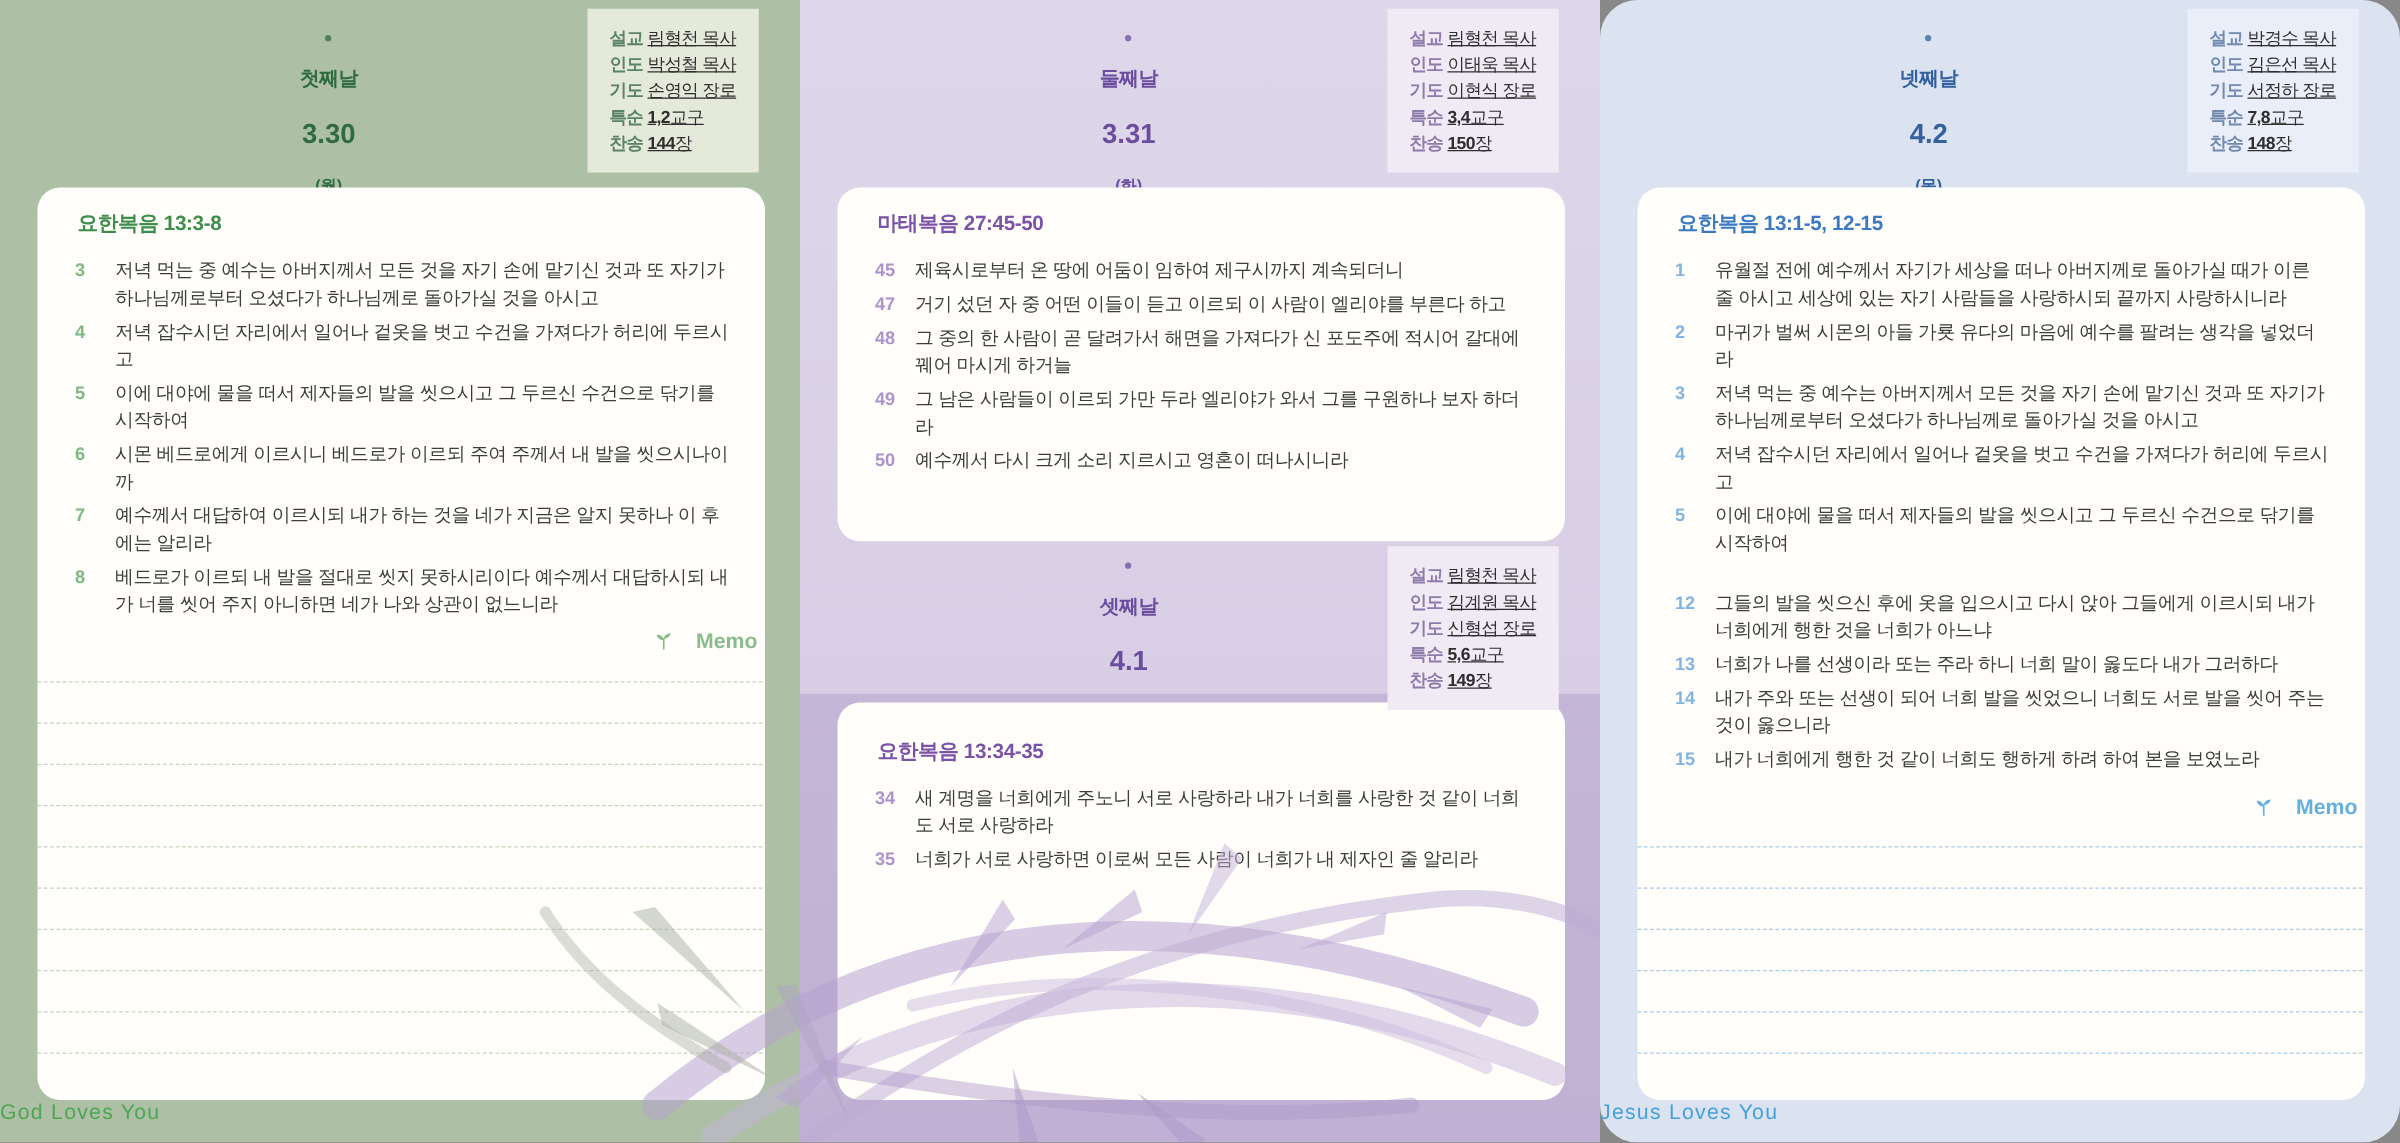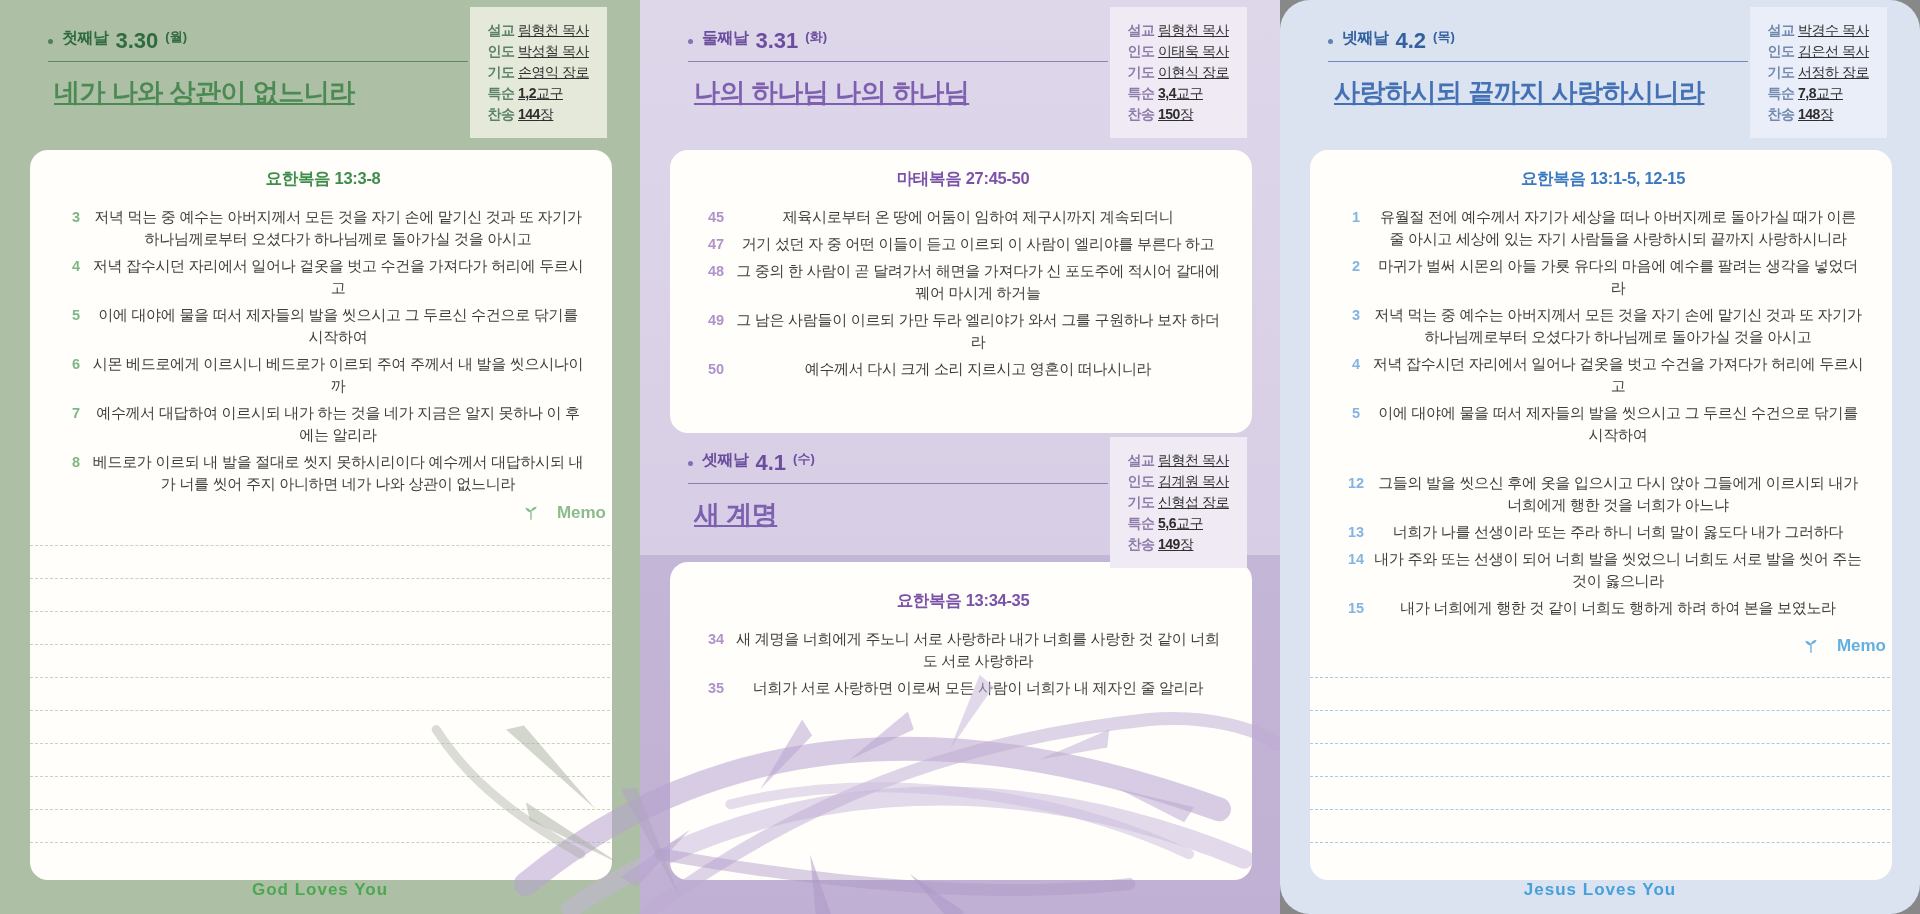--- a/index.html
+++ b/index.html
@@ -15,21 +15,21 @@
   .panel2{--bg:#d8cfe5;--accent:#6b4d9e;--title:#7e60b0;--passage:#7a53a8;--vnum:#b092cb;
           --infobg:#efeaf4;--infolabel:#8d7cab;
           background:linear-gradient(#ded7ea, #d3c7e1);}
   .panel3{--bg:#dbe3f1;--accent:#33619f;--title:#4471b5;--passage:#3b79c3;--vnum:#83b5e3;
           --infobg:#e9eef8;--infolabel:#7289b0;--dash:#a9c9e5;--memo:#62b0e2;--footer:#46a1da;
           background:var(--bg);border-radius:30px;}
 
   
   .day-head{position:absolute;left:48px;top:28px;width:430px;z-index:2;}
   .day-head.second{top:450px;}
-  .day-line{display:flex;align-items:flex-start;gap:7px;color:var(--accent);}
+  .day-line{display:flex;align-items:center;gap:20px;color:var(--accent);flex-direction:column;}
   .dot{width:5px;height:5px;border-radius:50%;background:var(--accent);opacity:.75;
        align-self:center;margin-right:2px;}
   .ordinal{font-size:16px;font-weight:bold;letter-spacing:-0.5px;}
   .date{font-size:22px;font-weight:bold;}
   .dow{font-size:13px;font-weight:bold;}
   .rule{margin-top:7px;width:420px;border-top:1.6px solid var(--accent);opacity:.65;}
   .day-title{margin:14px 0 0 6px;font-size:26px;line-height:32px;font-weight:bold;
              color:var(--title);letter-spacing:-0.5px;text-decoration:underline;}
   .day-title span{display:block;}
 
@@ -37,42 +37,42 @@
   .info-box{position:absolute;top:7px;right:33px;width:137px;z-index:3;
             background:var(--infobg);padding:13px 0 13px 14px;box-sizing:border-box;}
   .info-box.second{top:437px;}
   .info-row{display:flex;align-items:baseline;line-height:21px;font-size:14px;}
   .info-row .ilabel{flex:0 0 34px;font-weight:bold;color:var(--infolabel);letter-spacing:-0.5px;text-align:center;}
   .info-row .ivalue{color:#2e2e2e;letter-spacing:-0.5px;white-space:nowrap;text-decoration:underline;}
   .info-row .ivalue b{font-weight:bold;}
 
   
   .card{position:absolute;left:30px;right:28px;top:150px;bottom:34px;z-index:2;
-        background:#fffefa;border-radius:18px;padding:18px 28px 16px 30px;box-sizing:border-box;text-align:center;}
+        background:#fffefa;border-radius:18px;padding:18px 28px 16px 30px;box-sizing:border-box;}
   .panel2 .card.first{bottom:auto;height:283px;}
   .panel2 .card.second{top:562px;padding-top:28px;}
   .passage{margin:0 0 16px 2px;font-size:16.5px;font-weight:bold;color:var(--passage);
            letter-spacing:-0.3px;}
   .verses{list-style:none;margin:0;padding:0;}
   .verse-row{display:flex;margin-bottom:5px;}
   .verse-row.gap{margin-top:26px;}
   .vnum{flex:0 0 32px;font-size:14.5px;font-weight:bold;color:var(--vnum);line-height:22px;}
   .vtext{flex:1;font-size:15px;line-height:22px;color:#3d3d3d;letter-spacing:-0.3px;}
 
   
   .memo{position:absolute;right:34px;display:flex;align-items:center;gap:18px;
         color:var(--memo);font-weight:bold;font-size:17px;z-index:3;}
   .panel1 .memo{top:503px;}
   .panel3 .memo{top:636px;}
   .memo-lines{position:absolute;left:30px;right:30px;z-index:2;}
   .panel1 .memo-lines{top:513px;}
   .panel3 .memo-lines{top:645px;}
   .memo-line{height:32px;border-bottom:1.5px dashed var(--dash);}
-  .footer-message{position:absolute;left:0;right:0;bottom:14px;text-align:center;
-        font-weight:bold;font-size:17px;letter-spacing:1px;color:var(--footer);z-index:3;}
+  .footer-message{position:absolute;left:0;right:0;bottom:14px;text-align:left;
+        font-weight:normal;font-size:17px;letter-spacing:1px;color:var(--footer);z-index:3;}
 
   
   .photo-shade{position:absolute;left:0;right:0;top:555px;bottom:0;
         background:rgba(118,89,158,.20);z-index:1;}
 
   
   .thorns{position:absolute;left:430px;top:555px;width:850px;height:359px;z-index:6;
           pointer-events:none;}
 </style>
 </head>

